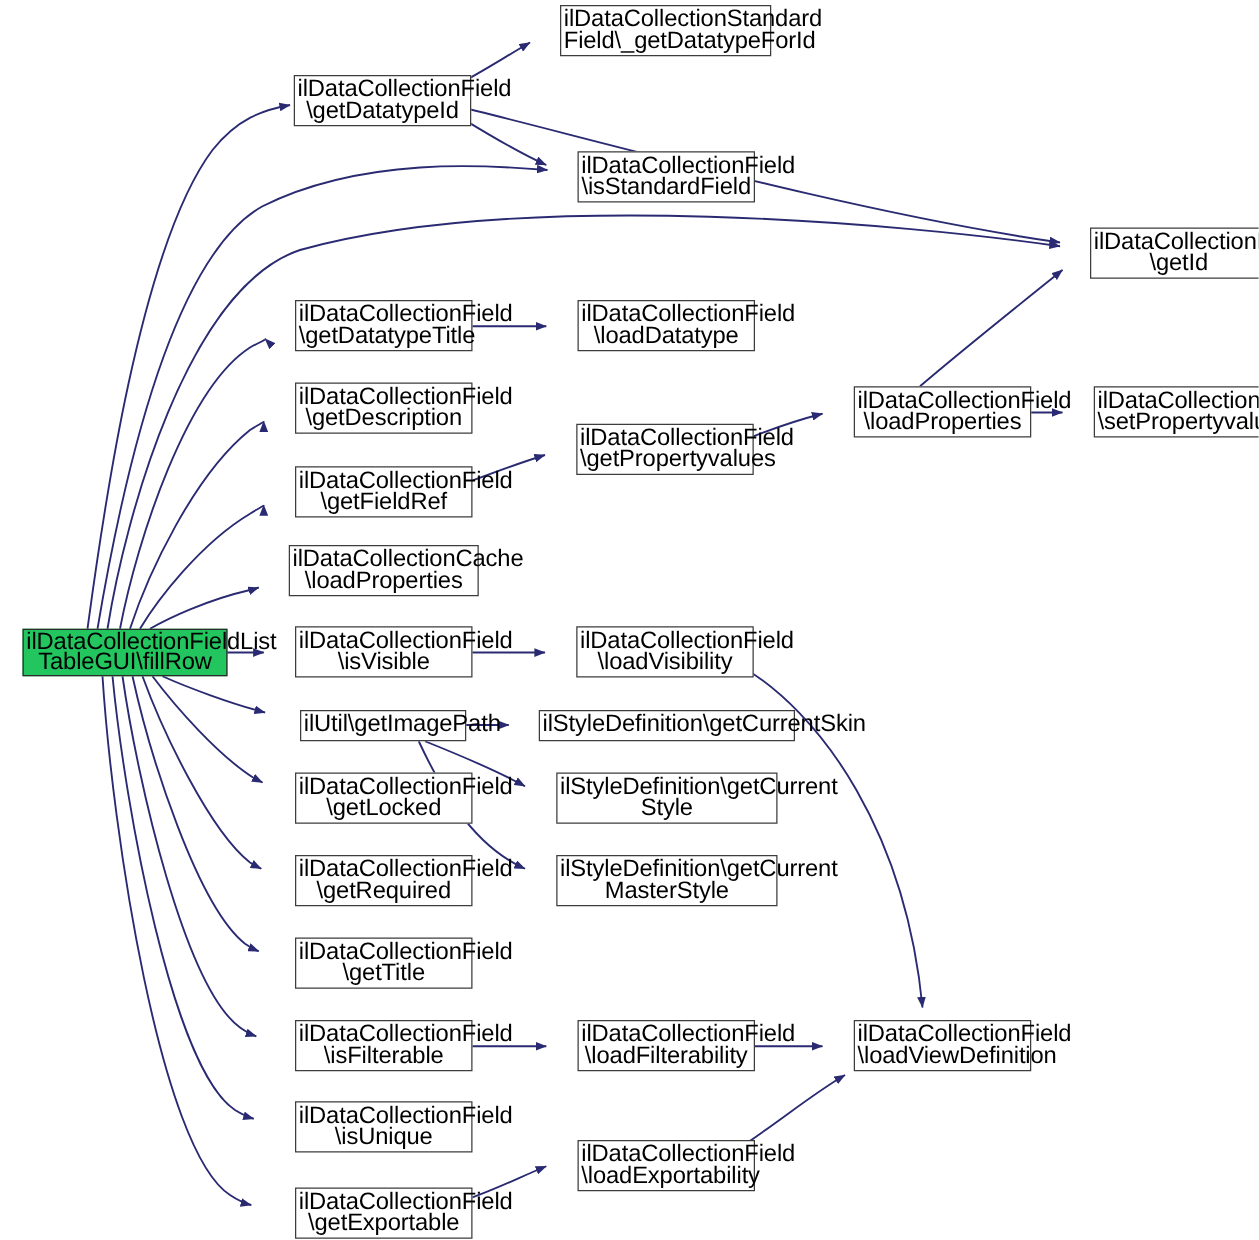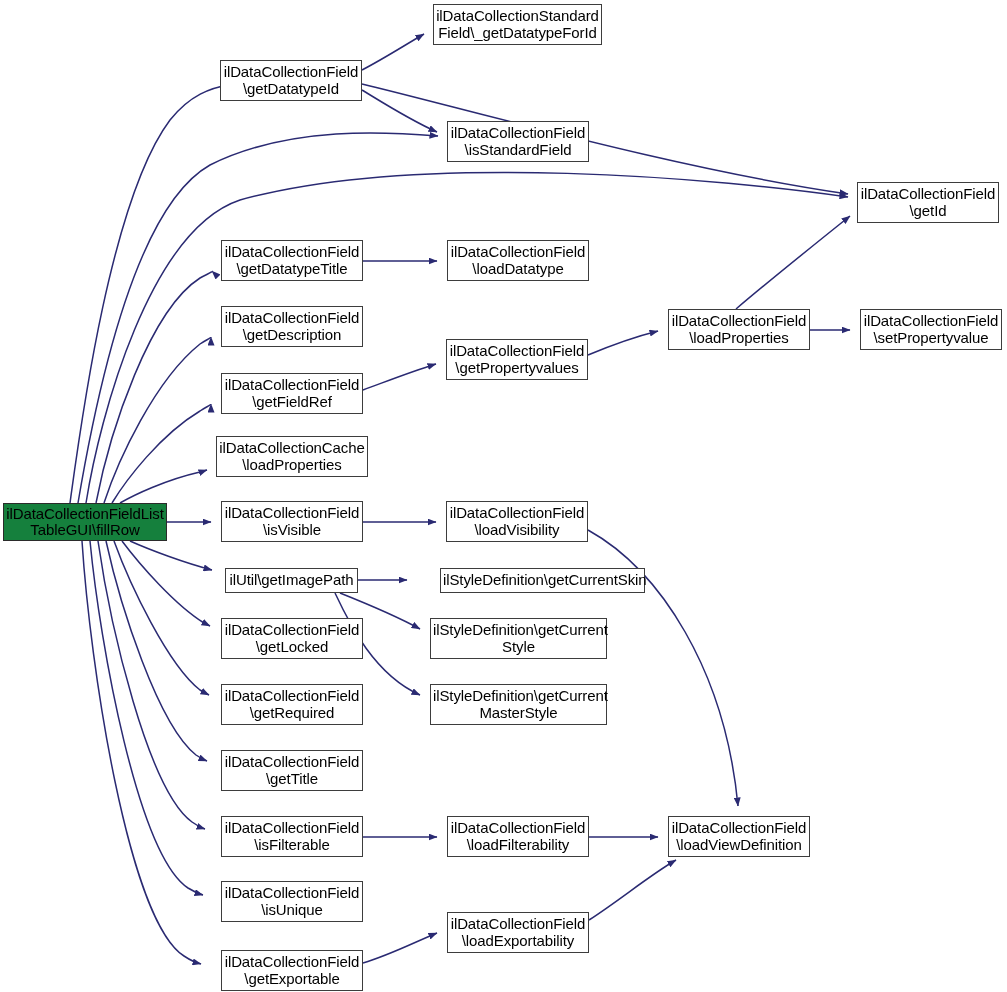--- a/index.html
+++ b/index.html
@@ -26,28 +26,29 @@
   .graph-node {
     position: absolute;
     box-sizing: border-box;
     display: flex;
     align-items: center;
     justify-content: center;
     text-align: center;
     border: 1px solid #3d3d3d;
     background: #ffffff;
     color: #000000;
-    font-size: 15px;
+    font-size: 19px;
     line-height: 16.5px;
     letter-spacing: -0.1px;
     white-space: pre-line;
     padding: 0 2px;
+    margin-left: 15px;
   }
   .graph-node.root-node {
-    background: #15803d;
+    background: #22c55e;
     border: 1px solid #2b2b2b;
     font-weight: normal;
   }
   .node-label {
     display: block;
     width: 100%;
     white-space: pre-line;
   }
 </style>
 </head>
@@ -120,21 +121,21 @@
 \getPropertyvalues</span></div>
       <div class="graph-node" style="left: 221px; top: 373px; width: 142px; height: 41px;"><span class="node-label">ilDataCollectionField
 \getFieldRef</span></div>
       <div class="graph-node" style="left: 216px; top: 436px; width: 152px; height: 41px;"><span class="node-label">ilDataCollectionCache
 \loadProperties</span></div>
       <div class="graph-node" style="left: 221px; top: 501px; width: 142px; height: 41px;"><span class="node-label">ilDataCollectionField
 \isVisible</span></div>
       <div class="graph-node" style="left: 446px; top: 501px; width: 142px; height: 41px;"><span class="node-label">ilDataCollectionField
 \loadVisibility</span></div>
       <div class="graph-node" style="left: 225px; top: 568px; width: 133px; height: 25px; align-items: center;"><span class="node-label">ilUtil\getImagePath</span></div>
-      <div class="graph-node" style="left: 440px; top: 568px; width: 205px; height: 25px;"><span class="node-label">ilStyleDefinition\getCurrentSkin</span></div>
+      <div class="graph-node" style="left: 416px; top: 568px; width: 205px; height: 25px;"><span class="node-label">ilStyleDefinition\getCurrentSkin</span></div>
       <div class="graph-node" style="left: 221px; top: 618px; width: 142px; height: 41px;"><span class="node-label">ilDataCollectionField
 \getLocked</span></div>
       <div class="graph-node" style="left: 430px; top: 618px; width: 177px; height: 41px;"><span class="node-label">ilStyleDefinition\getCurrent
 Style</span></div>
       <div class="graph-node" style="left: 221px; top: 684px; width: 142px; height: 41px;"><span class="node-label">ilDataCollectionField
 \getRequired</span></div>
       <div class="graph-node" style="left: 430px; top: 684px; width: 177px; height: 41px;"><span class="node-label">ilStyleDefinition\getCurrent
 MasterStyle</span></div>
       <div class="graph-node" style="left: 221px; top: 750px; width: 142px; height: 41px;"><span class="node-label">ilDataCollectionField
 \getTitle</span></div>

